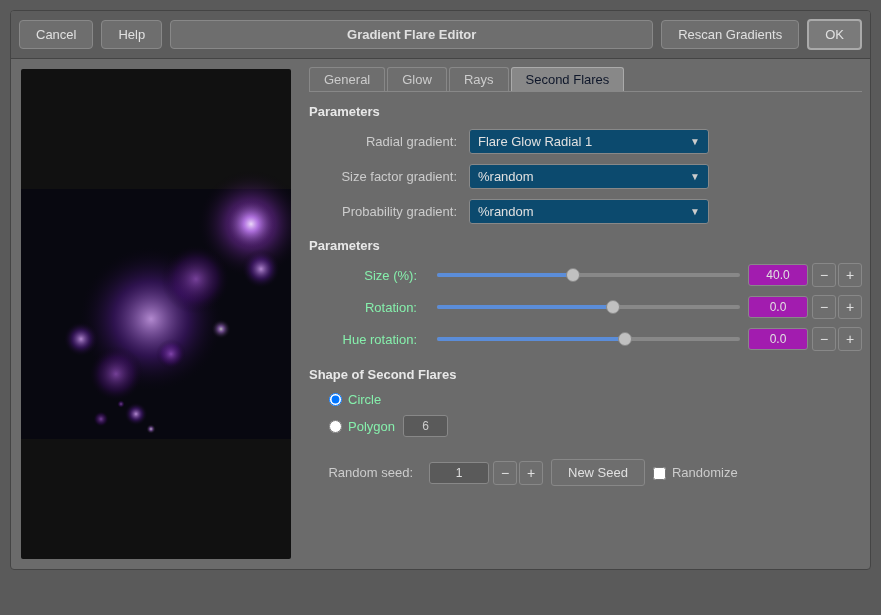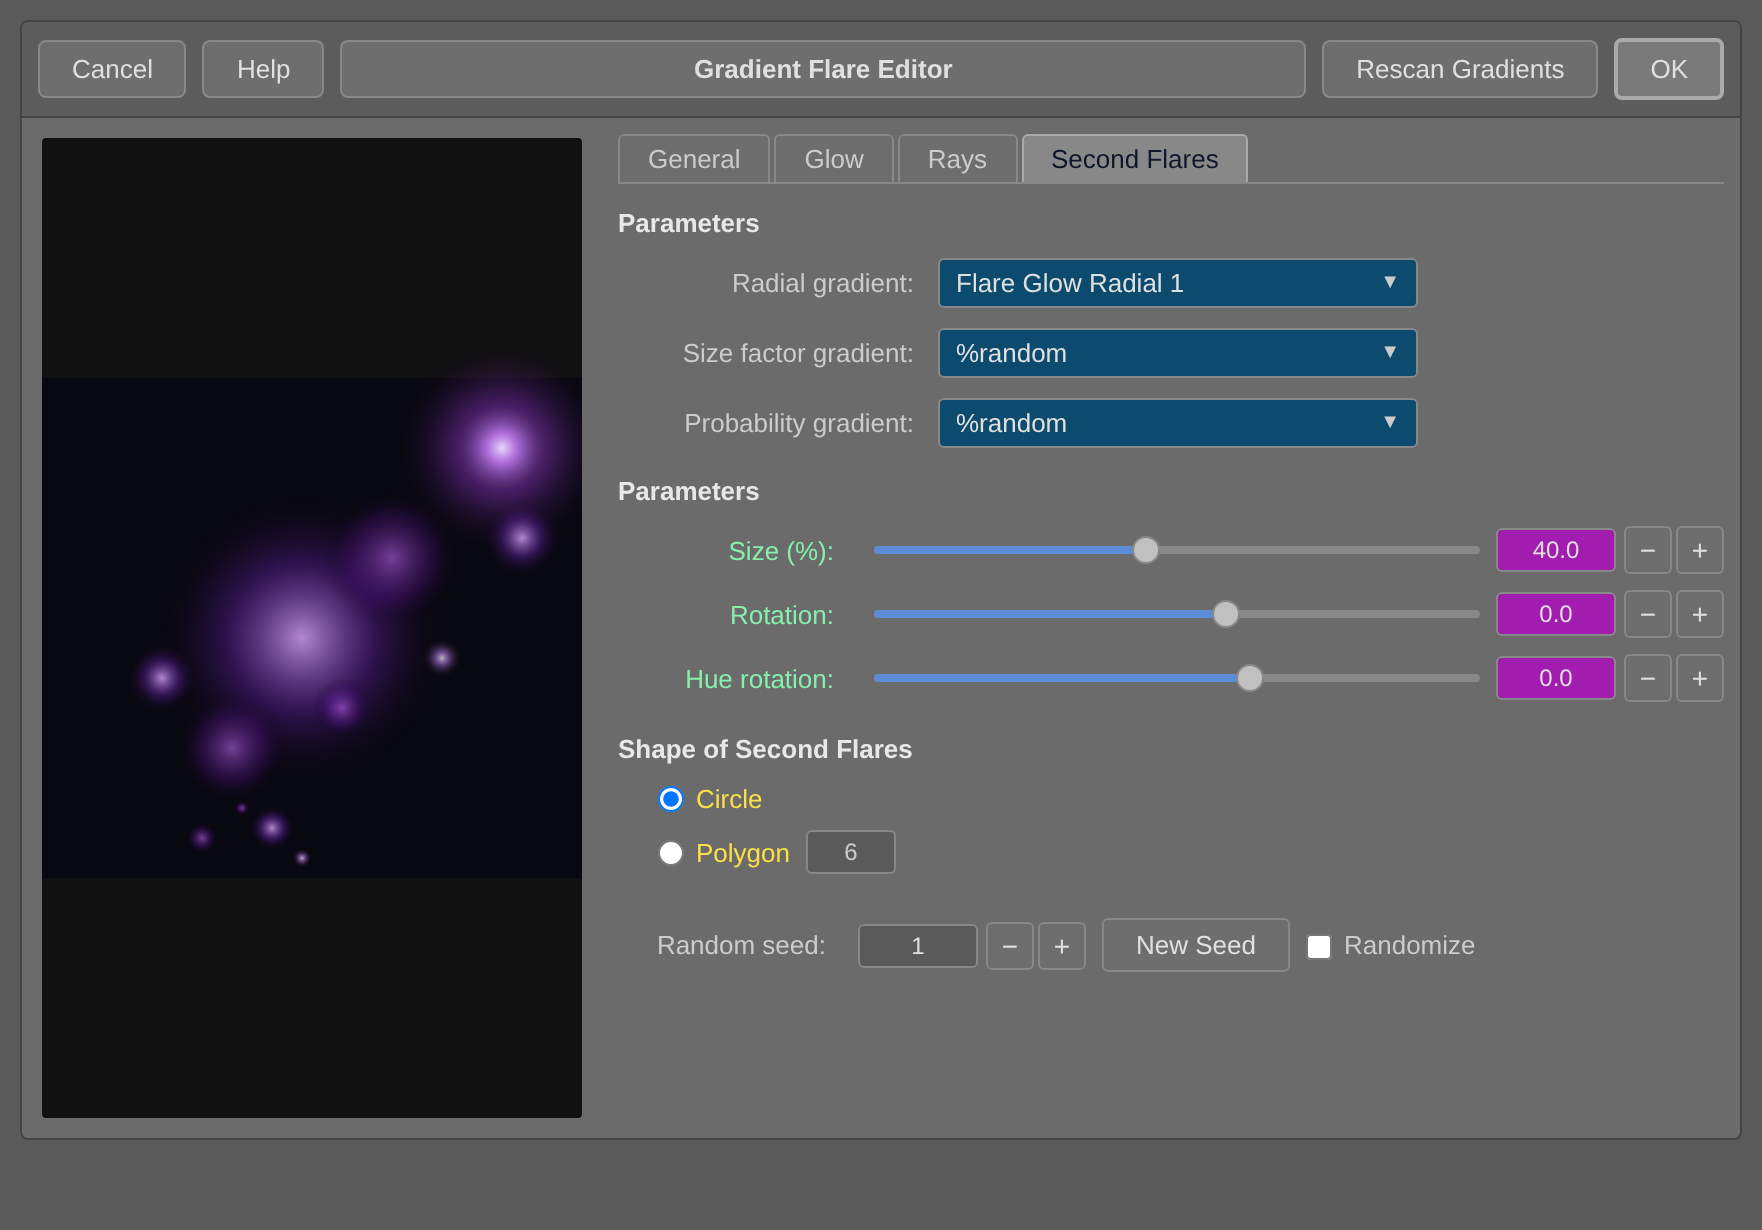--- a/index.html
+++ b/index.html
@@ -225,21 +225,21 @@
       display: flex;
       align-items: center;
       margin-left: 20px;
       margin-bottom: 8px;
     }
     .radio-row input[type=radio] {
       margin-right: 6px;
       cursor: pointer;
     }
     .radio-label {
-      color: #fde047;
+      color: #86efac;
       font-size: 13px;
     }
     .polygon-input {
       width: 45px;
       background: #5a5a5a;
       border: 1px solid #888;
       border-radius: 3px;
       color: #ccc;
       text-align: center;
       padding: 3px 5px;

